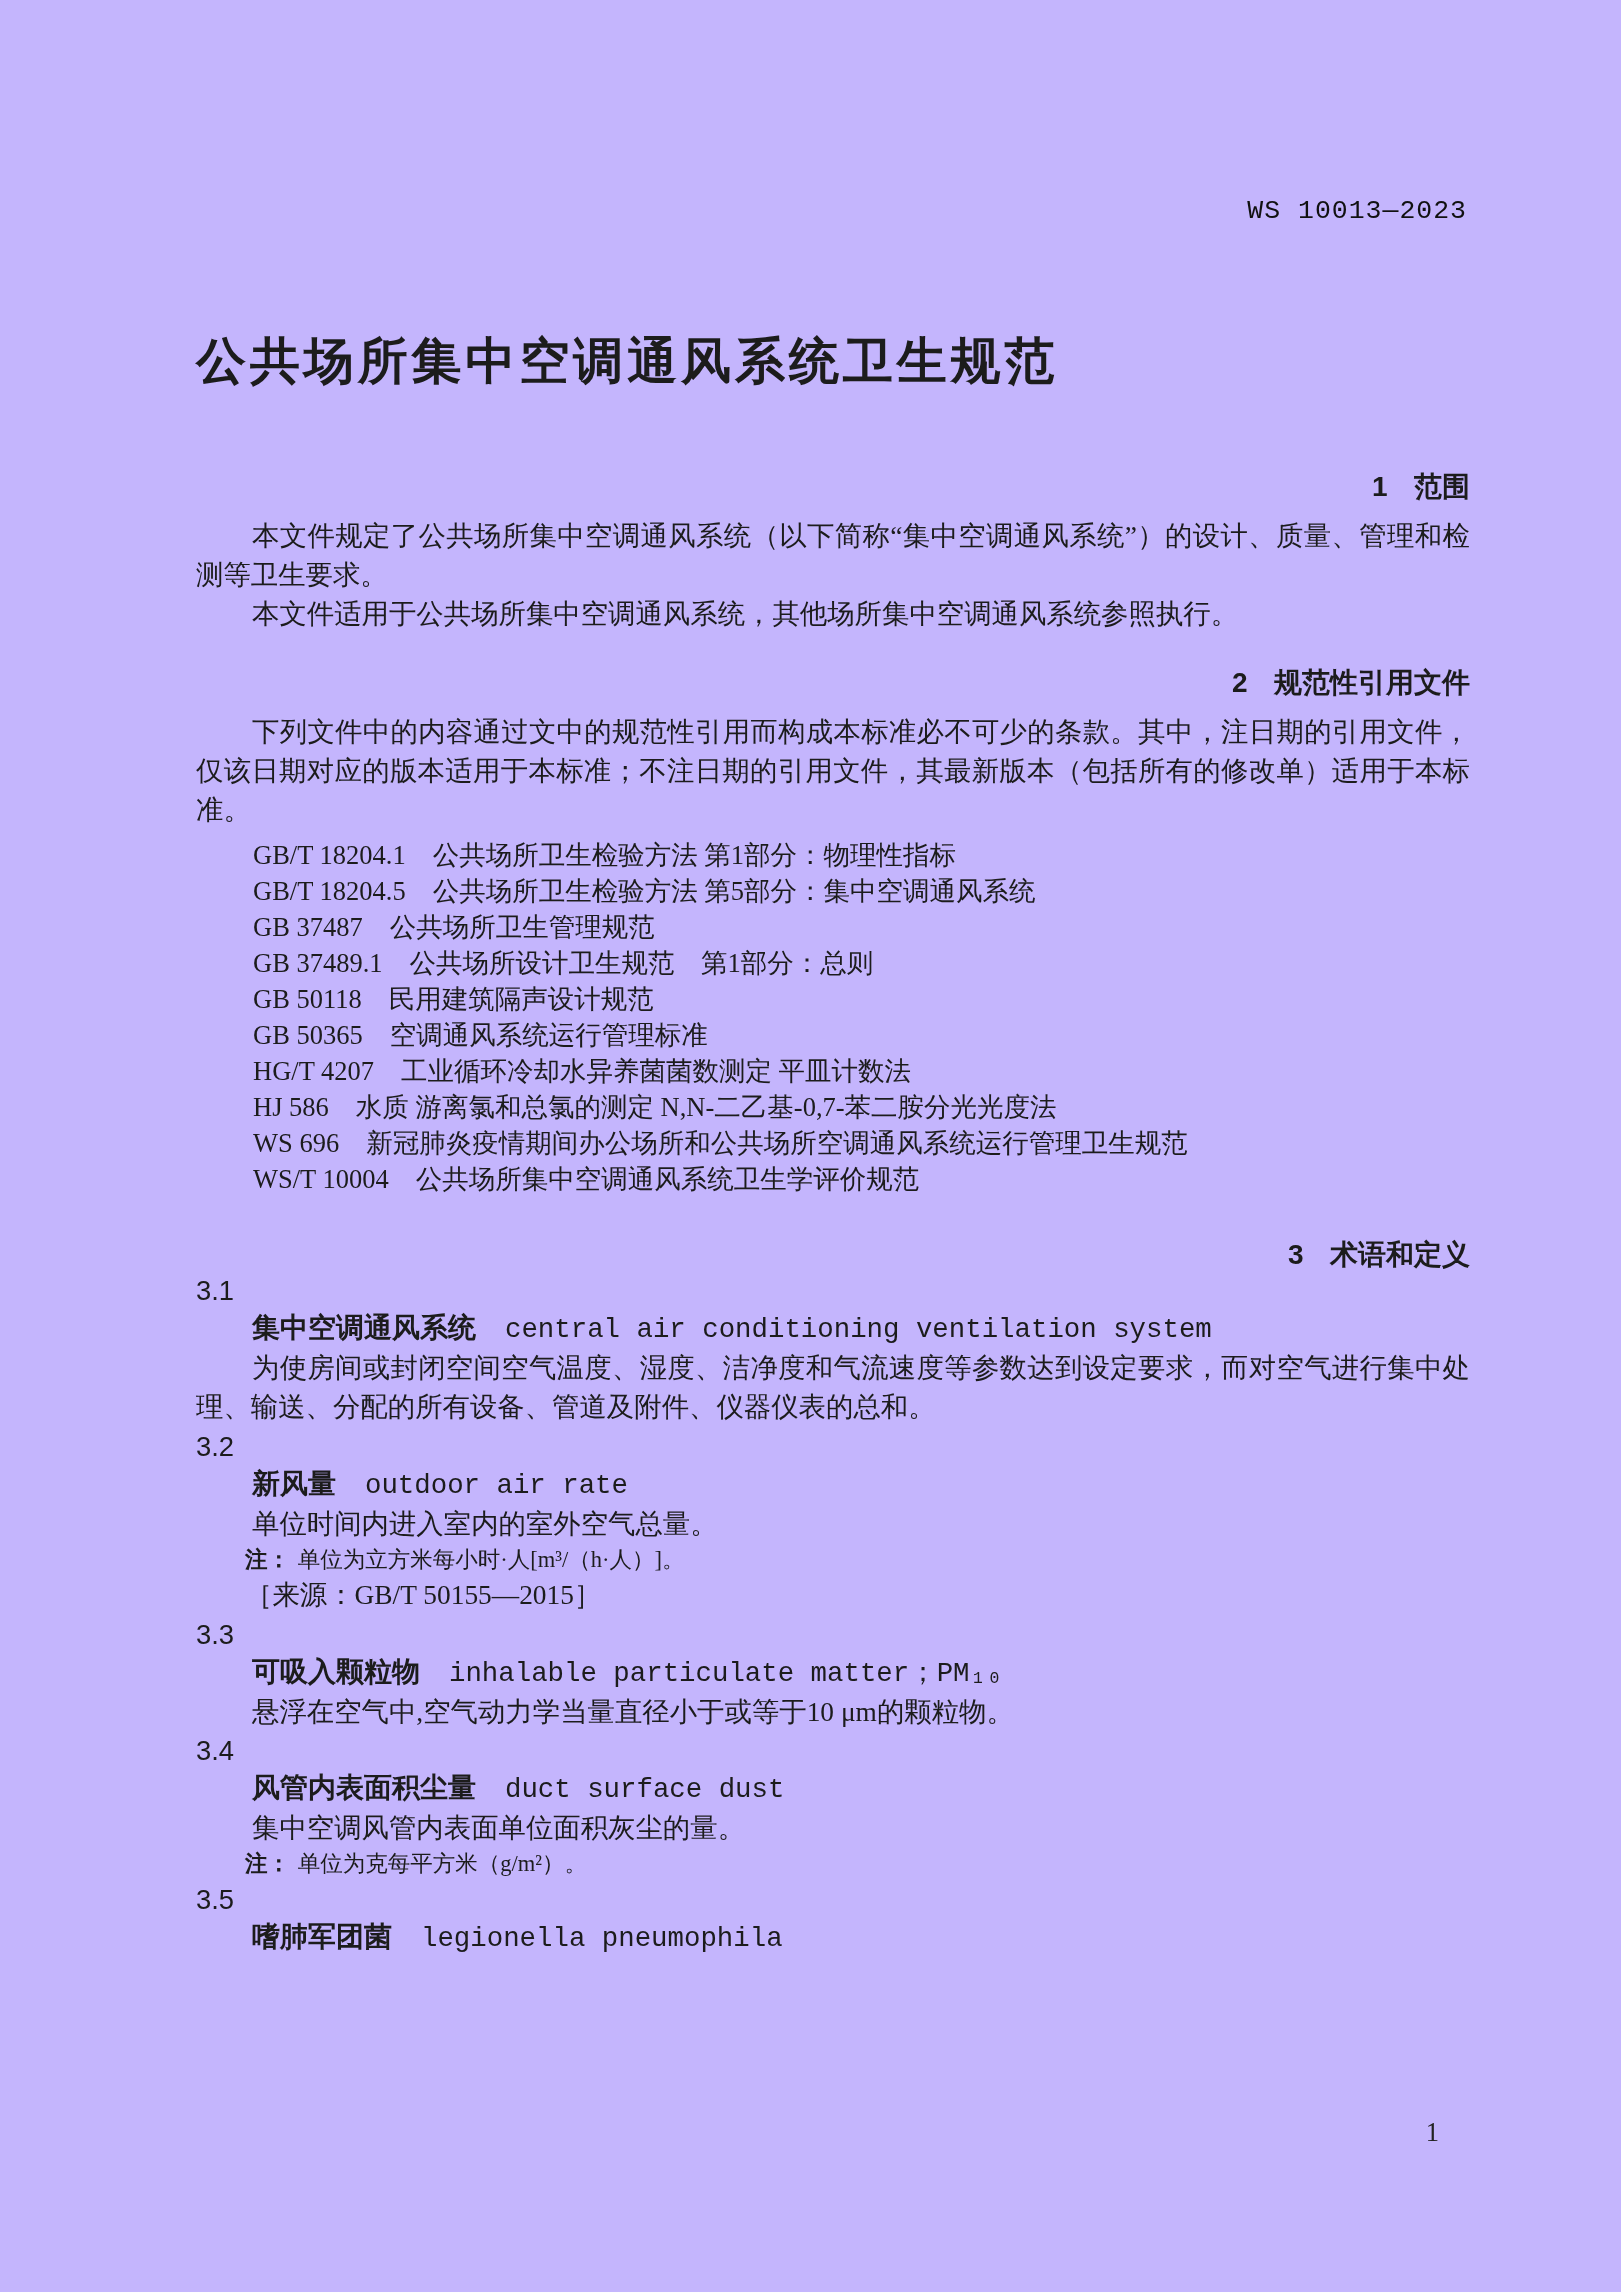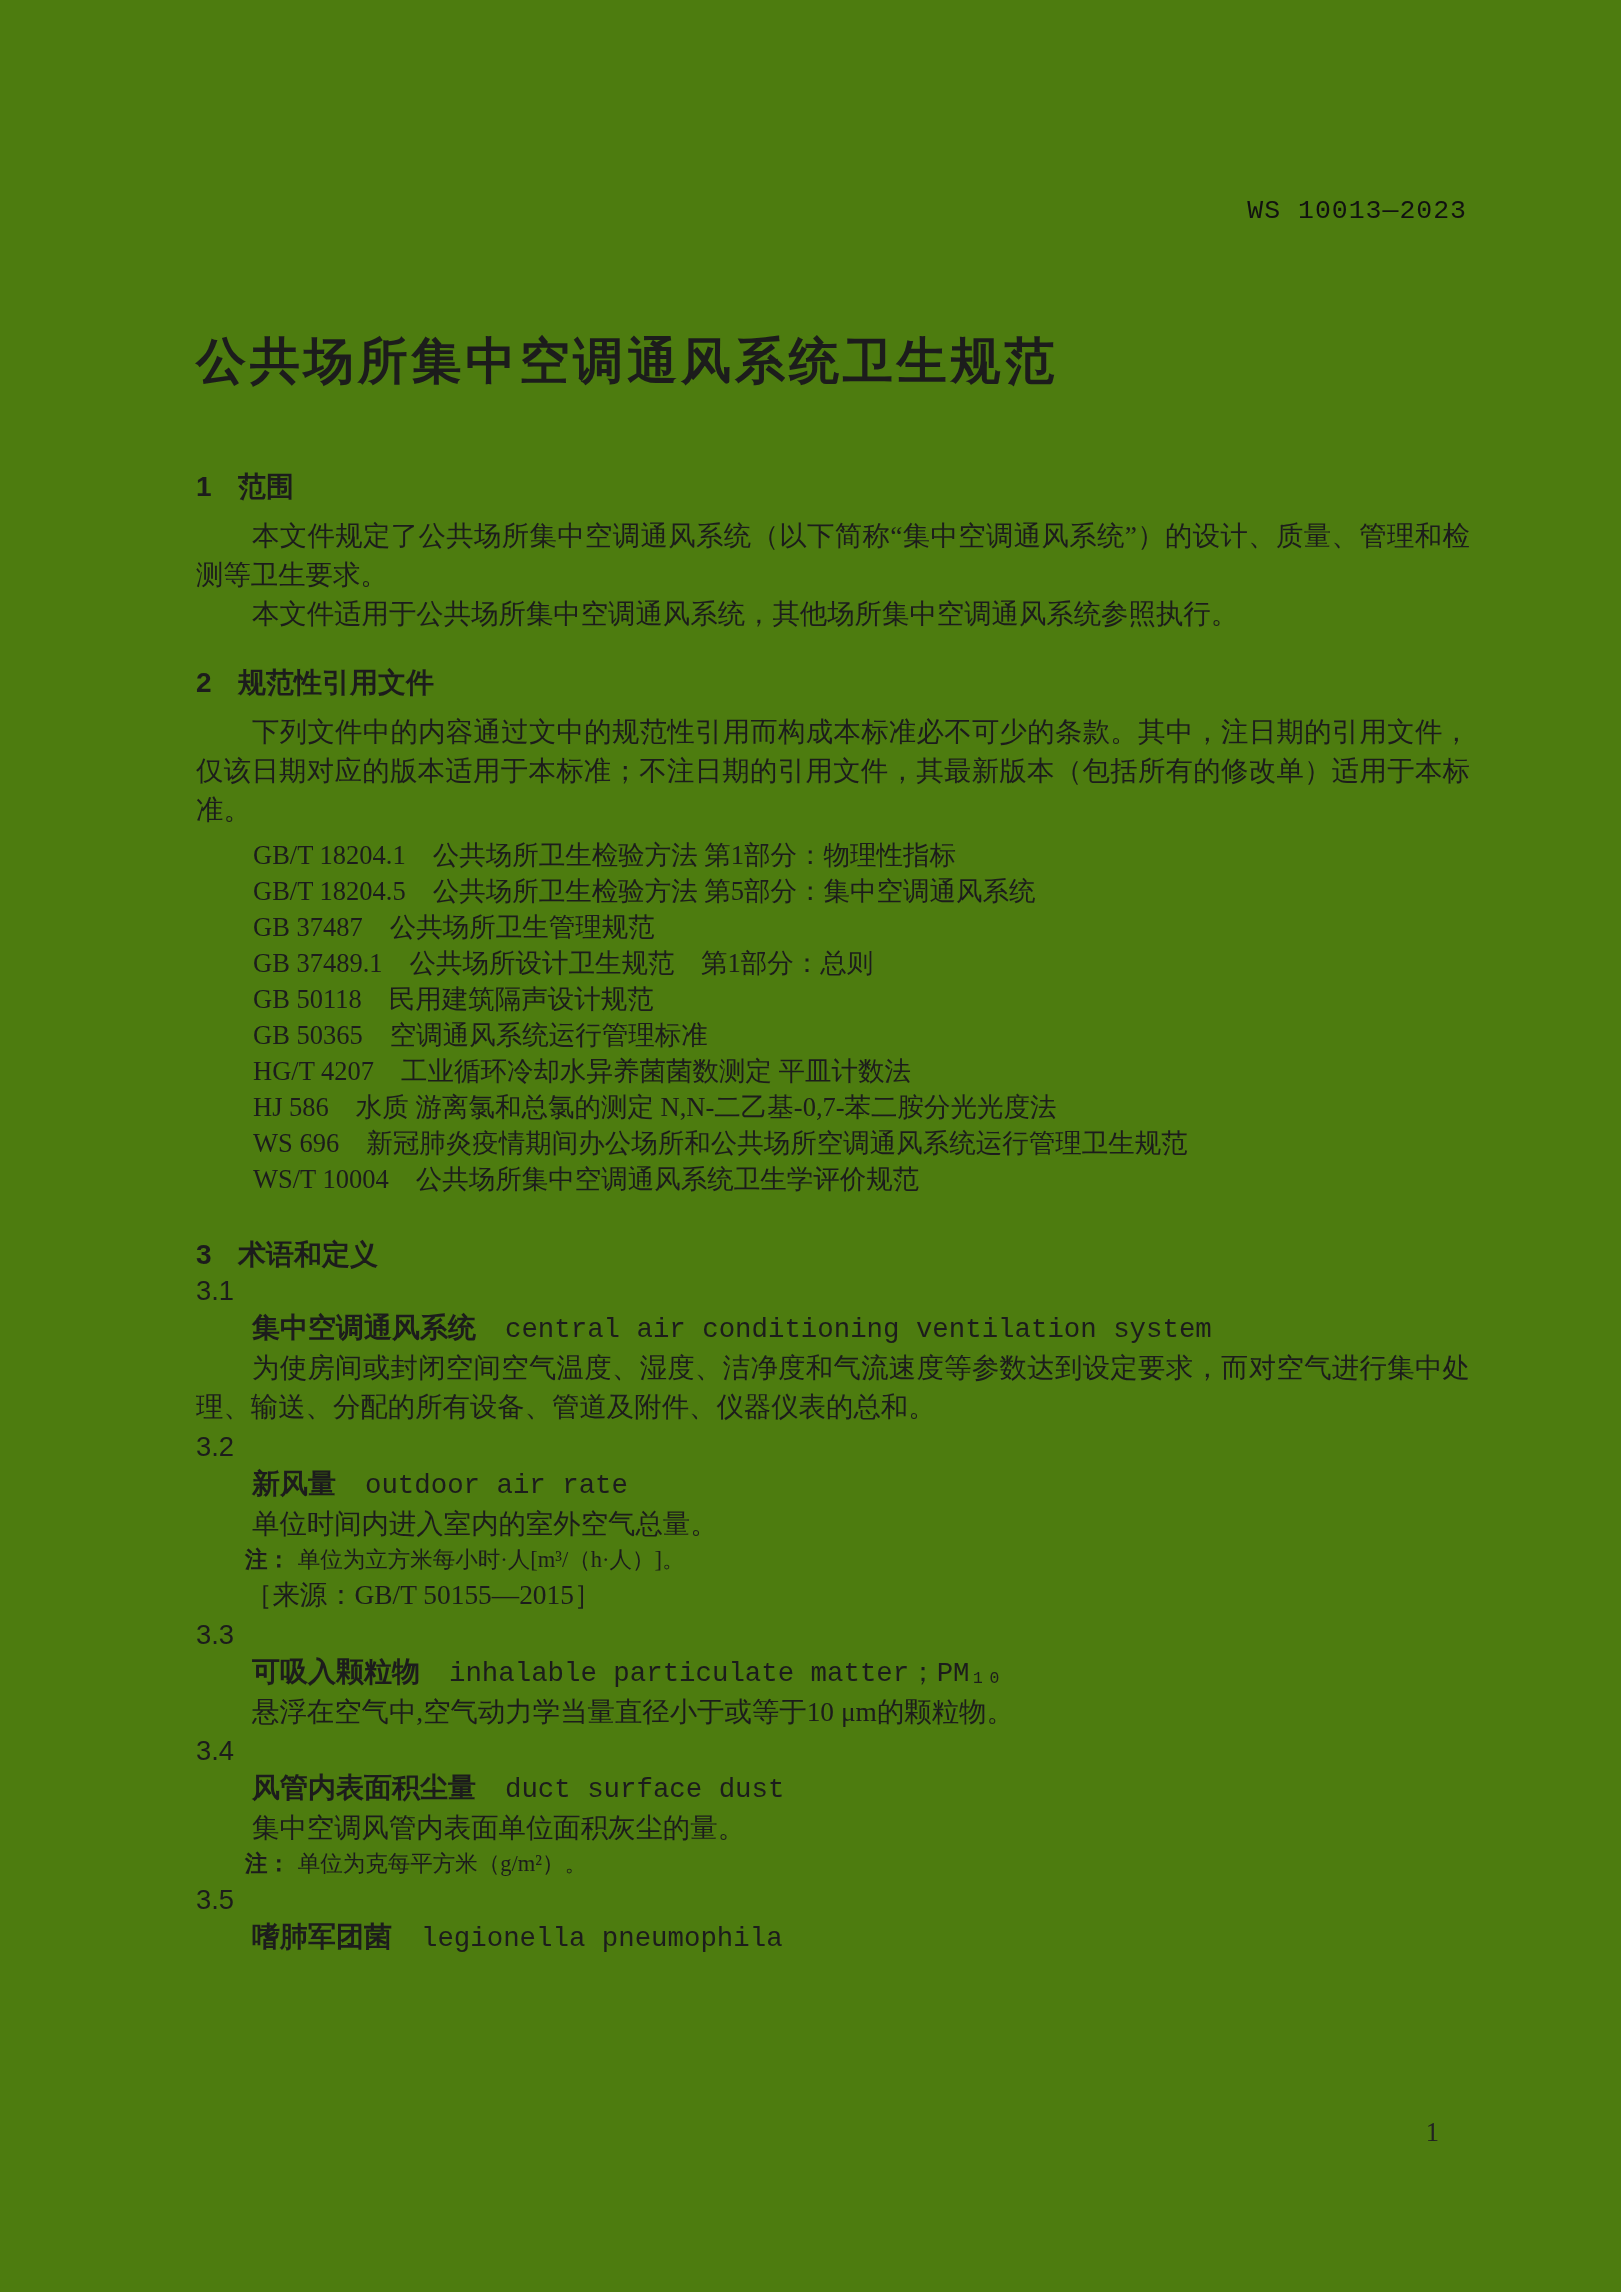--- a/index.html
+++ b/index.html
@@ -2,21 +2,21 @@
 <html><head>
 <meta charset="utf-8">
 <style>
   * { margin: 0; padding: 0; box-sizing: border-box; }
   html, body { background: #ffffff; }
   .page {
     position: relative;
     width: 1621px;
     height: 2293px;
     margin: 0 auto;
-    background: #4d7c0f;
+    background: #c4b5fd;
     color: #1c1c1c;
     font-family: "Liberation Serif", "DejaVu Serif", serif;
     overflow: hidden;
   }
   .header-code {
     position: absolute;
     top: 196px;
     right: 154px;
     font-family: "Liberation Mono", "DejaVu Sans Mono", monospace;
     font-size: 26.5px;
@@ -30,20 +30,21 @@
     font-weight: bold;
     font-size: 50px;
     line-height: 51px;
     letter-spacing: 3.9px;
   }
   .sec-heading {
     font-family: "Liberation Sans", "DejaVu Sans", sans-serif;
     font-weight: bold;
     font-size: 28px;
     line-height: 33px;
+    text-align: right;
   }
   .sec-heading .sec-num { margin-right: 26.5px; }
   #sec1-heading { margin-top: 80px; }
   #sec2-heading { margin-top: 32px; }
   #sec3-heading { margin-top: 41px; }
   .para {
     font-size: 27.4px;
     line-height: 39px;
     text-indent: 56px;
     text-align: justify;

